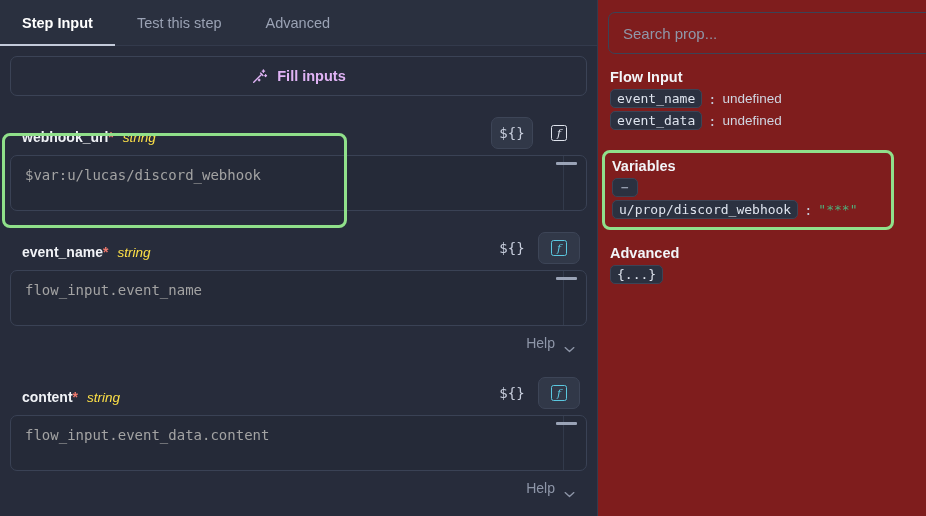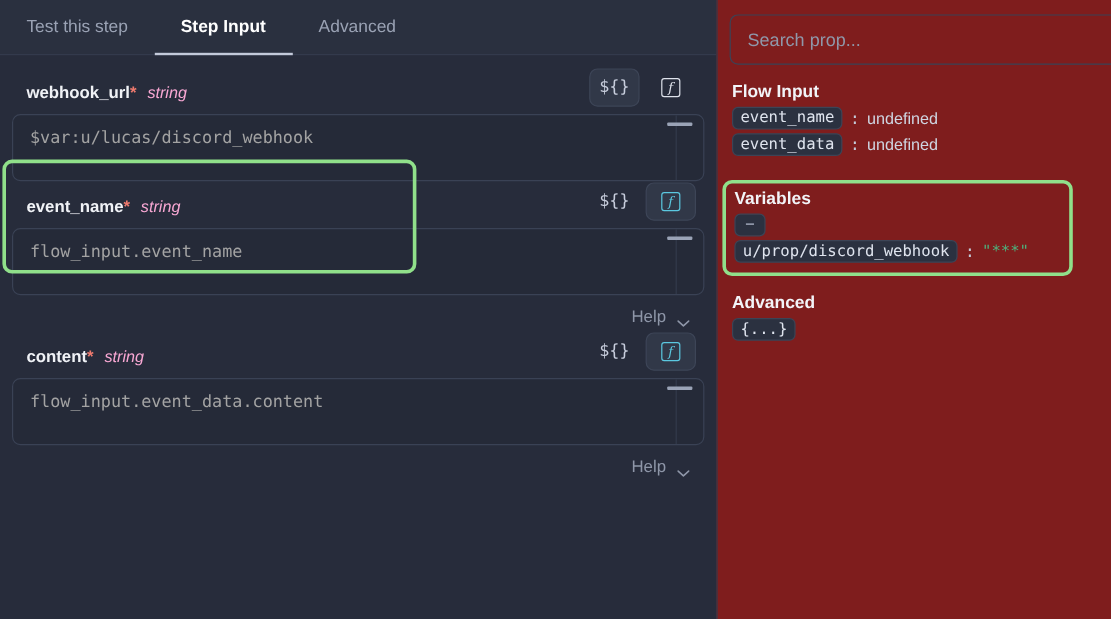--- a/index.html
+++ b/index.html
@@ -47,28 +47,28 @@
     height: 40px; width: 100%;
     border: 1px solid #3b4356; border-radius: 7px;
     background: transparent;
     display: flex; align-items: center; justify-content: center;
     gap: 9px; cursor: pointer;
     color: #e0b3f5; font-size: 14.5px; font-weight: bold;
   }
   .wand-icon { width: 17px; height: 17px; display: block; }
 
   
-  .field { position: relative; margin-top: 9px; }
+  .field { position: relative; margin-top: 29px; }
   .field-head {
     display: flex; align-items: center; gap: 9px;
     height: 24px; padding-left: 12px;
   }
   .field-label { font-size: 14px; font-weight: bold; color: #f0f2f6; }
   .req-star { color: #ef7a6e; font-weight: bold; }
-  .field-type { font-size: 13.5px; color: #f9a8d4; font-style: italic; }
+  .field-type { font-size: 13.5px; color: #fde047; font-style: italic; }
 
   .field-btns {
     position: absolute; top: -8px; right: 7px;
     display: flex; align-items: center; gap: 5px;
   }
   .tok-btn {
     width: 42px; height: 32px; border-radius: 7px;
     display: flex; align-items: center; justify-content: center;
     font-family: "DejaVu Sans Mono", monospace;
     font-size: 14px; color: #c8cedd;
@@ -171,33 +171,45 @@
   .vars-block .sec-title { margin-top: 0; }
 </style>
 </head>
 <body>
 
 <div class="app">
 
   <div class="left-panel">
 
     <div class="tabbar">
+      <div class="tab active">
+        <span>Step Input</span>
+      </div>
       <div class="tab">
         <span>Test this step</span>
       </div>
-      <div class="tab active">
-        <span>Step Input</span>
-      </div>
       <div class="tab">
         <span>Advanced</span>
       </div>
     </div>
 
     <div class="left-body">
 
+      <div class="fill-inputs-btn">
+        <span class="wand-icon">
+          <svg viewBox="0 0 20 20" width="17" height="17" fill="none" stroke="#e0b3f5" stroke-width="1.6" stroke-linecap="round">
+            <path d="M3.2 16.8 L12.6 7.4"></path>
+            <path d="M11.2 6.0 L14.0 8.8"></path>
+            <path d="M14.6 2.2 L14.6 5.0 M13.2 3.6 L16.0 3.6"></path>
+            <path d="M17.2 8.0 L17.2 10.0 M16.2 9.0 L18.2 9.0"></path>
+            <path d="M9.6 13.2 L9.6 15.0 M8.7 14.1 L10.5 14.1"></path>
+          </svg>
+        </span>
+        <span>Fill inputs</span>
+      </div>
 
       <div class="field">
         <div class="field-head">
           <div class="field-label">
             <span>webhook_url</span><span class="req-star">*</span>
           </div>
           <span class="field-type">string</span>
         </div>
         <div class="field-btns">
           <div class="tok-btn boxed">

